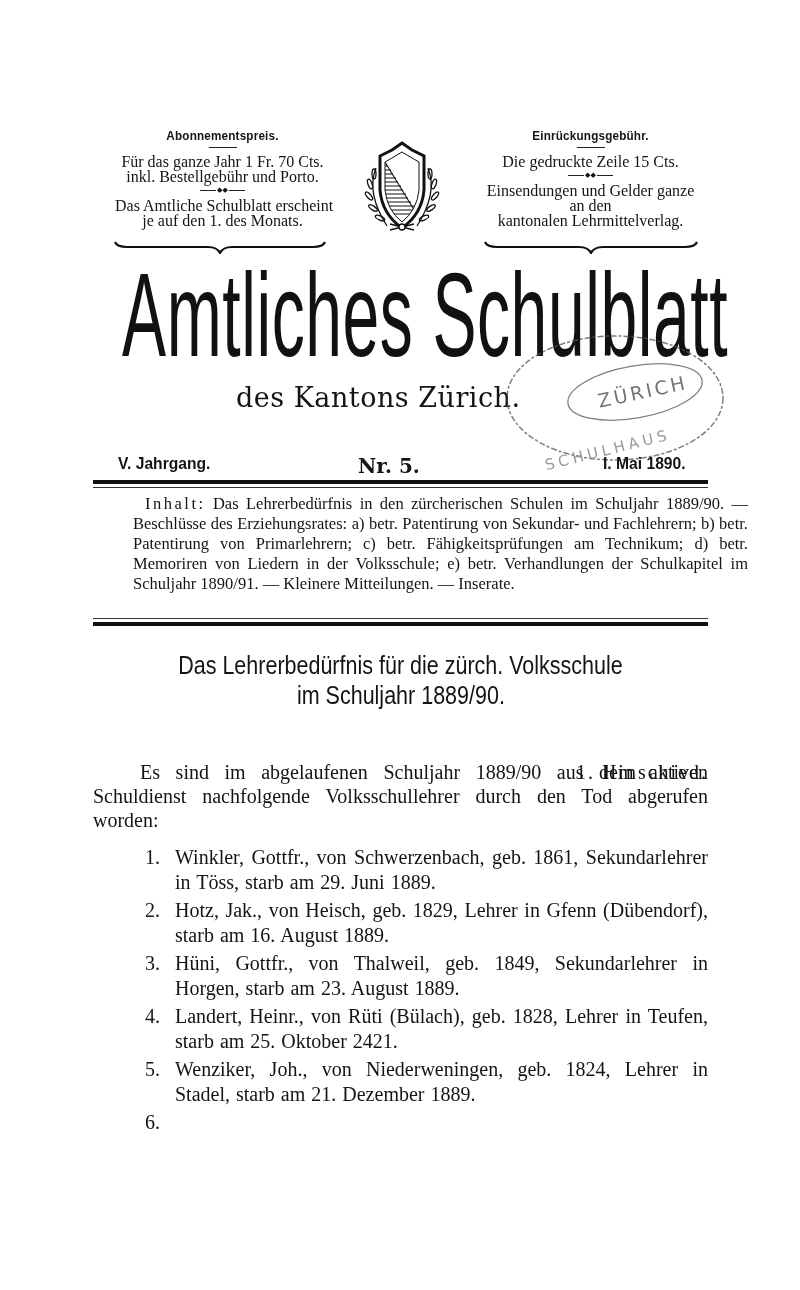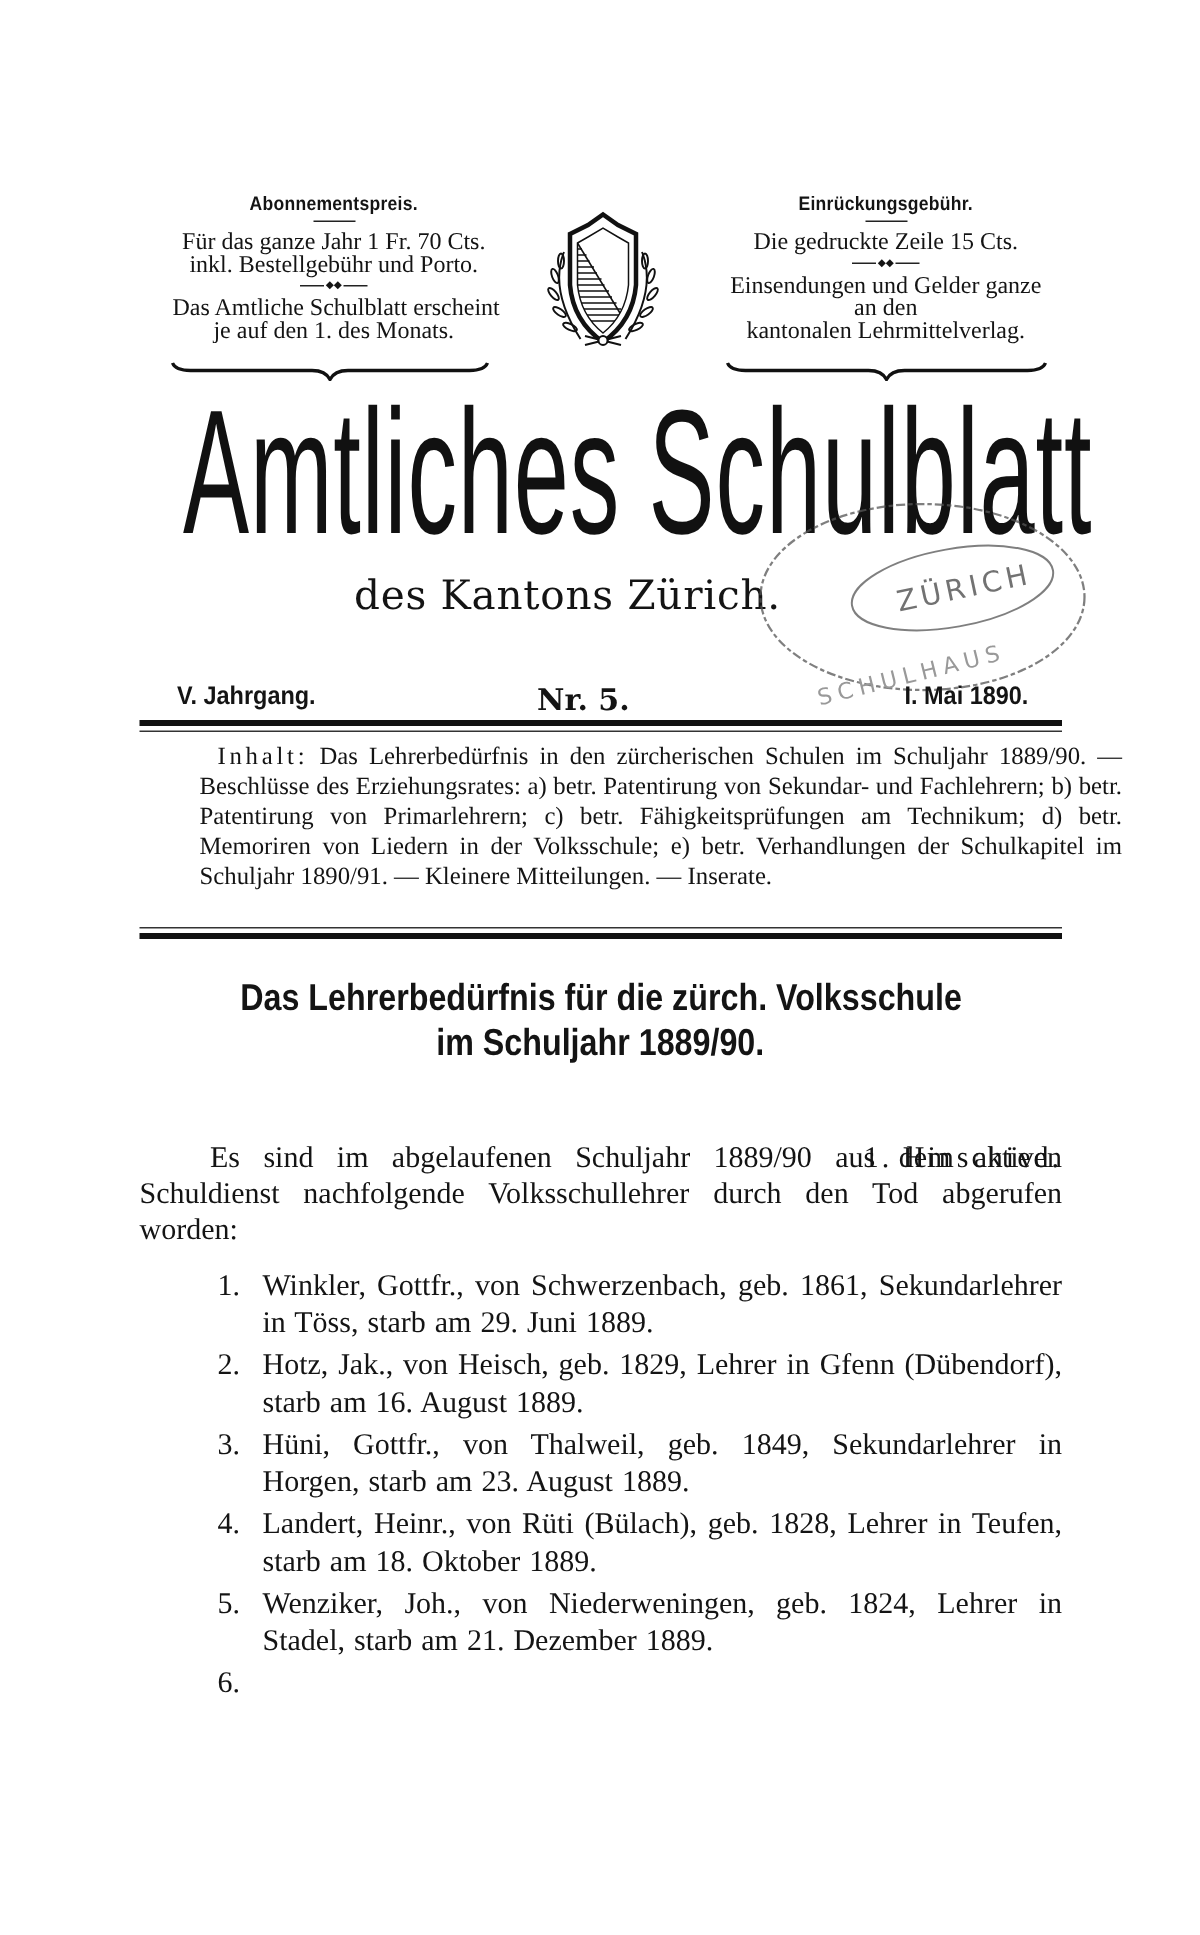--- a/index.html
+++ b/index.html
@@ -61,21 +61,21 @@
     .contents {
       position: absolute; left: 93px; top: 494px; width: 615px;
       font-family: "Liberation Serif", "DejaVu Serif", serif;
       font-size: 16.5px; line-height: 20px; text-align: justify; margin-left: 40px;
     }
     .contents .lead { letter-spacing: 2.5px; margin-left: 12px; }
 
     
     .headline {
       position: absolute; left: 93px; top: 650px; width: 615px; text-align: center;
-      font-family: "Liberation Sans", "DejaVu Sans", sans-serif; font-weight: bold;
+      font-family: "Liberation Sans", "DejaVu Sans", sans-serif; font-weight: normal;
       font-size: 25px; line-height: 30px;
     }
     .headline span { display: inline-block; transform: scaleX(0.86); }
     .section-head {
       position: absolute; left: 93px; top: 733px; width: 615px; text-align: right;
       font-family: "Liberation Serif", serif; font-size: 20px; letter-spacing: 2px; margin-top: 28px;
     }
     .intro {
       position: absolute; left: 93px; top: 760px; width: 615px;
       font-family: "Liberation Serif", serif; font-size: 20px; line-height: 24px;
@@ -225,21 +225,21 @@
     <div class="death-item">
       <span class="death-num">2.</span>
       <span>Hotz, Jak., von Heisch, geb. 1829, Lehrer in Gfenn (Dübendorf), starb am 16. August 1889.</span>
     </div>
     <div class="death-item">
       <span class="death-num">3.</span>
       <span>Hüni, Gottfr., von Thalweil, geb. 1849, Sekundarlehrer in Horgen, starb am 23. August 1889.</span>
     </div>
     <div class="death-item">
       <span class="death-num">4.</span>
-      <span>Landert, Heinr., von Rüti (Bülach), geb. 1828, Lehrer in Teufen, starb am 18. Oktober 1889.</span>
+      <span>Landert, Heinr., von Rüti (Bülach), geb. 1828, Lehrer in Teufen, starb am 25. Oktober 2421.</span>
     </div>
     <div class="death-item">
       <span class="death-num">5.</span>
       <span>Wenziker, Joh., von Niederweningen, geb. 1824, Lehrer in Stadel, starb am 21. Dezember 1889.</span>
     </div>
     <div class="death-item">
       <span class="death-num">6.</span>
     </div>
   </div>
 

